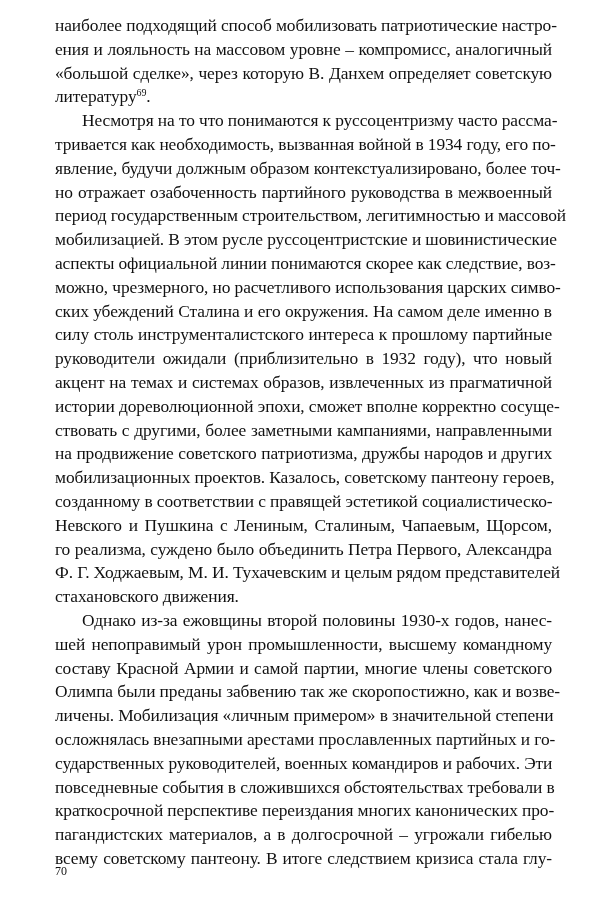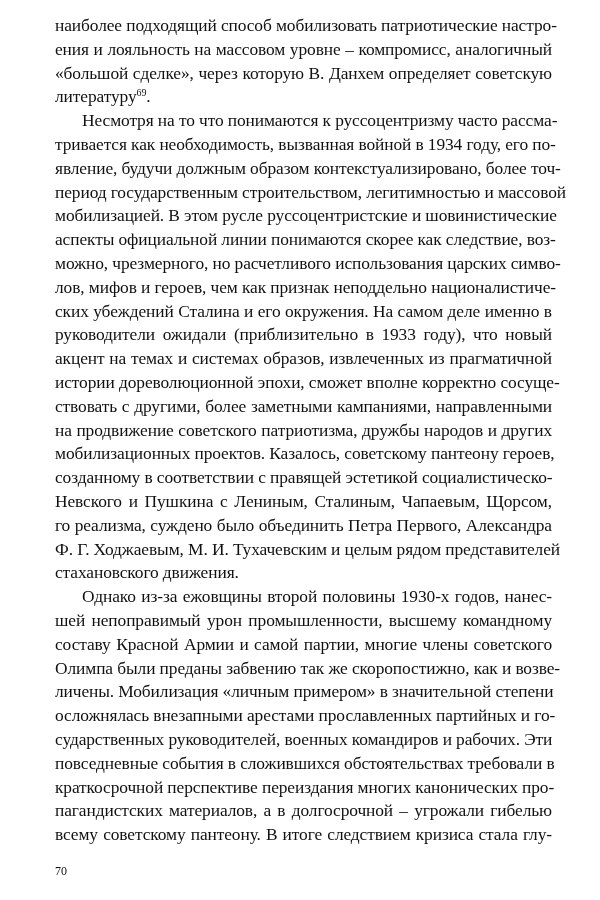--- a/index.html
+++ b/index.html
@@ -59,27 +59,28 @@
     <span class="line">наиболее подходящий способ мобилизовать патриотические настро-</span>
     <span class="line">ения и лояльность на массовом уровне – компромисс, аналогичный</span>
     <span class="line">«большой сделке», через которую В. Данхем определяет советскую</span>
     <span class="line last"><span>литературу</span><sup>69</sup><span>.</span></span>
   </div>
 
   <div>
     <span class="line indent">Несмотря на то что понимаются к руссоцентризму часто рассма-</span>
     <span class="line">тривается как необходимость, вызванная войной в 1934 году, его по-</span>
     <span class="line">явление, будучи должным образом контекстуализировано, более точ-</span>
+    <span class="line">но отражает озабоченность партийного руководства в межвоенный</span>
     <span class="line">период государственным строительством, легитимностью и массовой</span>
     <span class="line">мобилизацией. В этом русле руссоцентристские и шовинистические</span>
     <span class="line">аспекты официальной линии понимаются скорее как следствие, воз-</span>
     <span class="line">можно, чрезмерного, но расчетливого использования царских симво-</span>
-    <span class="line">лов, мифов и героев, чем как признак неподдельно националистиче-</span>
     <span class="line">ских убеждений Сталина и его окружения. На самом деле именно в</span>
-    <span class="line">руководители ожидали (приблизительно в 1933 году), что новый</span>
+    <span class="line">силу столь инструменталистского интереса к прошлому партийные</span>
+    <span class="line">руководители ожидали (приблизительно в 1932 году), что новый</span>
     <span class="line">акцент на темах и системах образов, извлеченных из прагматичной</span>
     <span class="line">истории дореволюционной эпохи, сможет вполне корректно сосуще-</span>
     <span class="line">ствовать с другими, более заметными кампаниями, направленными</span>
     <span class="line">на продвижение советского патриотизма, дружбы народов и других</span>
     <span class="line">мобилизационных проектов. Казалось, советскому пантеону героев,</span>
     <span class="line">созданному в соответствии с правящей эстетикой социалистическо-</span>
     <span class="line">Невского и Пушкина с Лениным, Сталиным, Чапаевым, Щорсом,</span>
     <span class="line">го реализма, суждено было объединить Петра Первого, Александра</span>
     <span class="line">Ф. Г. Ходжаевым, М. И. Тухачевским и целым рядом представителей</span>
     <span class="line last">стахановского движения.</span>

